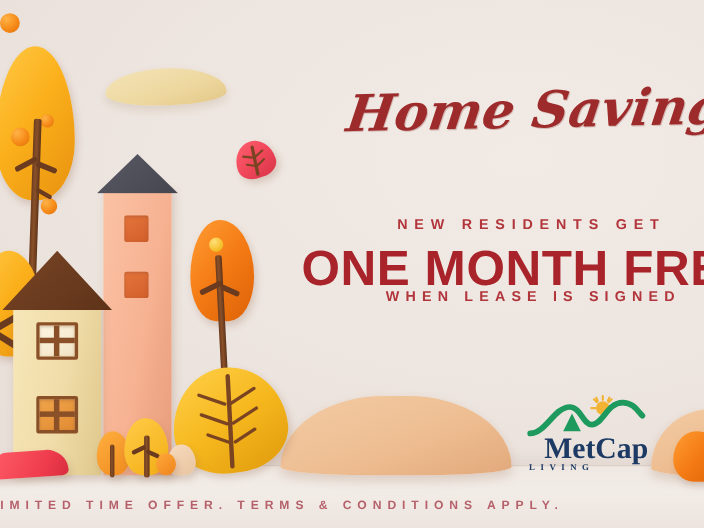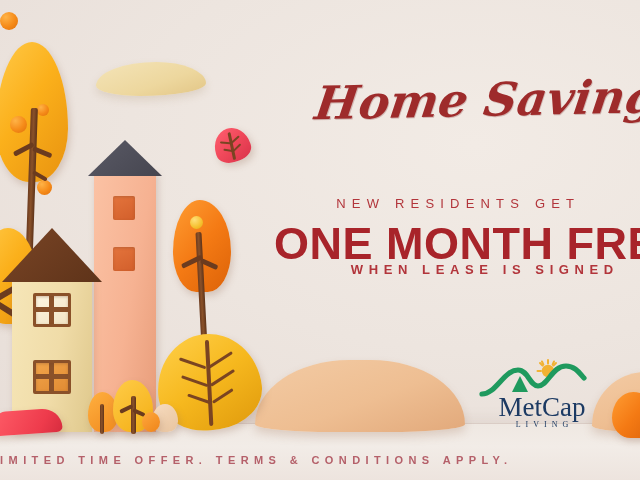--- a/index.html
+++ b/index.html
@@ -130,23 +130,23 @@
     color: #9E2B2B;
     transform: skewX(-9deg) rotate(-1.2deg);
     white-space: nowrap;
     text-shadow: 1px 1px 0 rgba(120,30,30,.25);
   }
   .eyebrow {
     position: absolute;
     top: 196px;
     left: 60px;
     width: 300px;
-    text-align: left;
+    text-align: center;
     font-size: 13px;
-    font-weight: 400;
+    font-weight: 700;
     letter-spacing: 6.2px;
     text-indent: 6.2px;
     color: #B2353B;
     white-space: nowrap;
   }
   .offer {
     position: absolute;
     top: 218px;
     left: 4px;
     font-size: 45px;
@@ -169,39 +169,39 @@
     white-space: nowrap;
   }
 
   
   .logo {
     position: absolute;
     left: 476px;
     top: 358px;
     width: 132px;
     height: 78px;
+    font-weight: bold;
   }
   .logo-word {
     position: absolute;
     top: 36px;
     left: 0;
     width: 132px;
     text-align: center;
     font-family: "Liberation Serif", serif;
     font-size: 27px;
     color: #1C3A63;
     letter-spacing: 0px;
     line-height: 1;
   }
   .logo-sub {
     position: absolute;
     top: 62px;
     left: 0;
     width: 132px;
-    text-align: center;
     font-family: "Liberation Serif", serif;
     font-size: 8px;
     color: #1C3A63;
     letter-spacing: 5px;
     text-indent: 5px;
   }
 
   
   .disclaimer {
     position: absolute;

